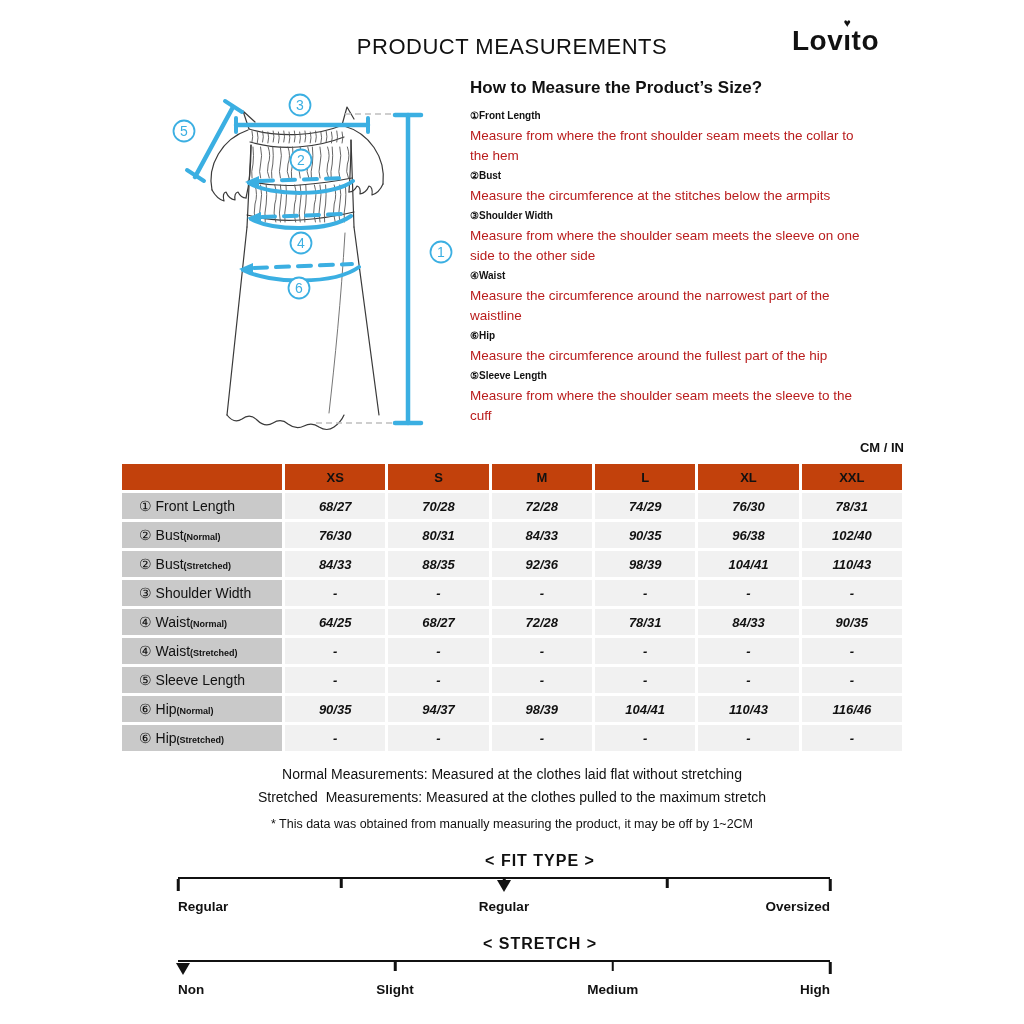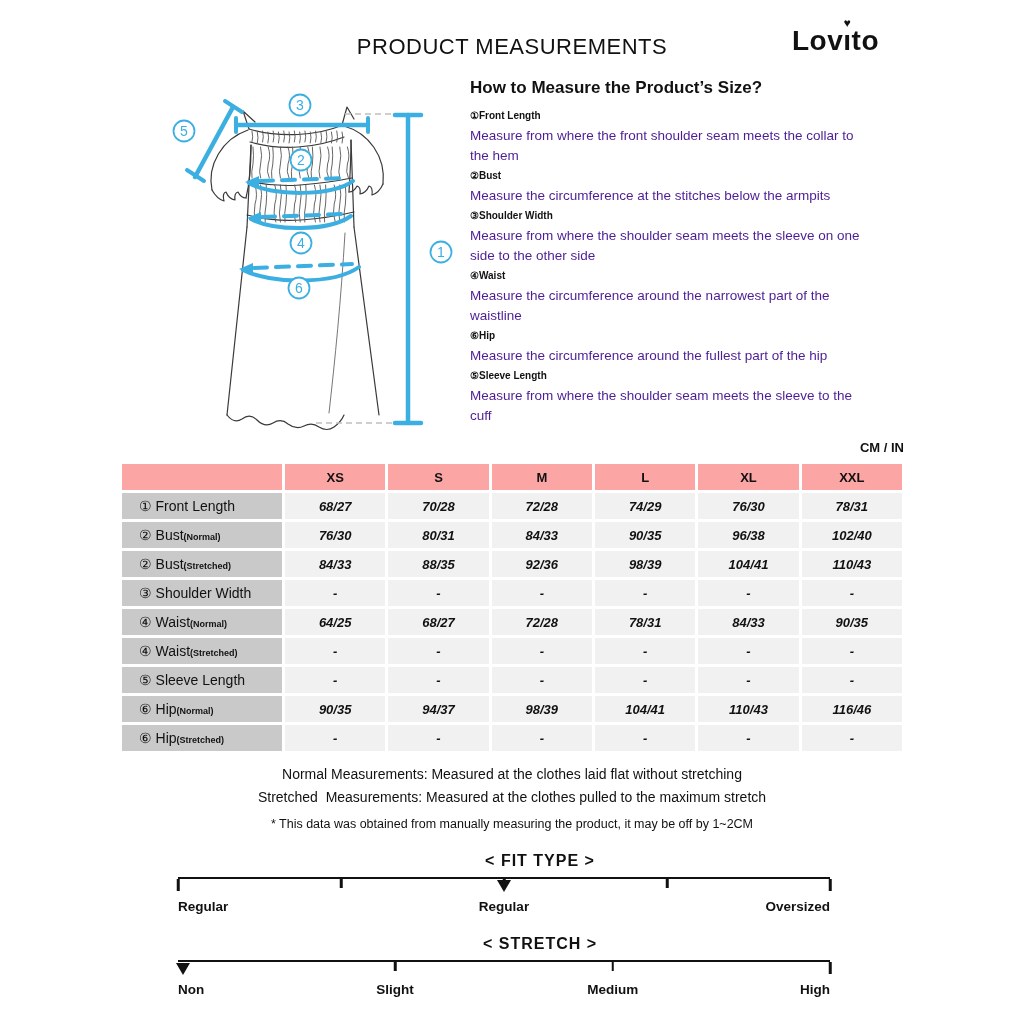--- a/index.html
+++ b/index.html
@@ -11,27 +11,27 @@
   
   .title{left:0;top:34px;width:100%;text-align:center;font-size:22px;font-weight:normal;letter-spacing:.5px;}
   .brand{left:792px;top:25px;font-size:28px;font-weight:bold;letter-spacing:.5px;}
   .brand .iwrap{position:relative;display:inline-block;}
   .brand .heart{position:absolute;left:50%;top:-8px;transform:translateX(-50%);font-size:12px;line-height:12px;}
 
   
   .guide{left:470px;top:78px;width:404px;}
   .guide-heading{font-size:17px;font-weight:bold;margin:0 0 8px 0;}
   .g-item .g-name{font-size:10px;font-weight:bold;line-height:20px;}
-  .g-item .g-desc{font-size:13.5px;line-height:20px;color:#4c1d95;}
+  .g-item .g-desc{font-size:13.5px;line-height:20px;color:#b91c1c;}
 
   
   .unit{left:120px;top:440px;width:784px;text-align:right;font-size:13px;font-weight:bold;}
   table.size{left:119px;top:461px;border-collapse:separate;border-spacing:3px;table-layout:fixed;width:786px;}
   table.size td,table.size th{height:26px;padding:0;font-size:13px;vertical-align:middle;}
-  table.size th{background:#fca5a5;font-weight:bold;}
+  table.size th{background:#c2410c;font-weight:bold;}
   table.size td.lbl{background:#c9c9c9;text-align:left;padding-left:17px;font-weight:normal;font-size:14px;white-space:nowrap;}
   table.size td.val{background:#f1f1f1;text-align:center;font-weight:bold;font-style:italic;}
   table.size col.c0{width:160px;}
   .rnum{font-size:14px;margin-right:4px;}
   .rsub{font-size:9px;font-weight:bold;}
 
   
   .note{left:0;width:100%;text-align:center;font-size:14px;white-space:pre-wrap;}
   .disclaimer{left:0;top:817px;width:100%;text-align:center;font-size:12.5px;}
 

